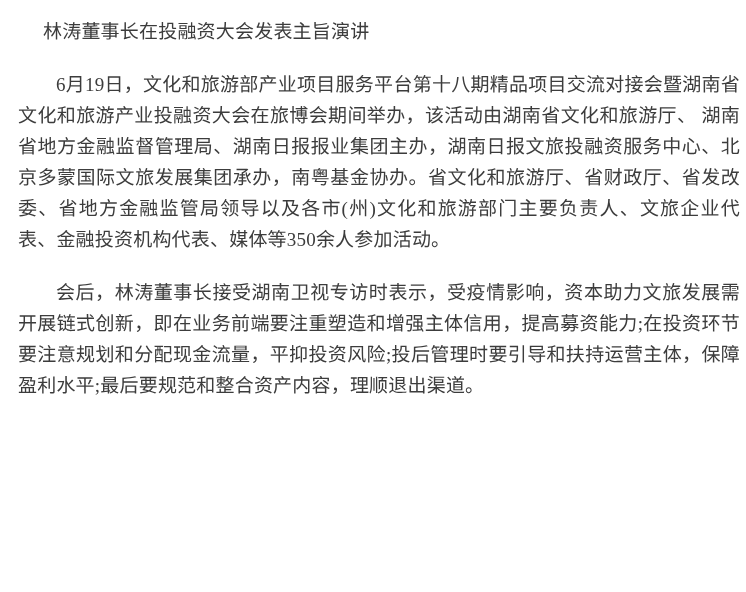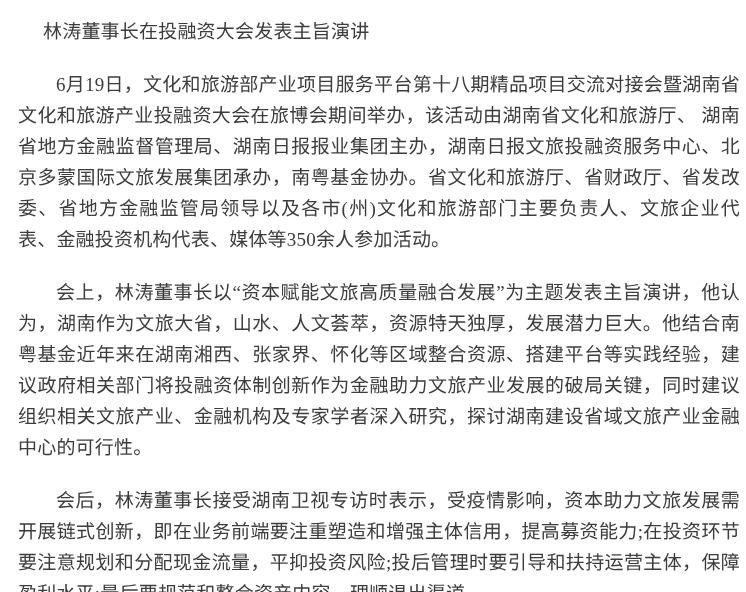--- a/index.html
+++ b/index.html
@@ -41,16 +41,15 @@
     }
   </style>
 </head>
 <body>
 
 <div class="page article-text" style="color: rgb(60, 60, 60); background: rgb(255, 255, 255);">
   <p class="article-title">林涛董事长在投融资大会发表主旨演讲</p>
 
   <p class="article-paragraph">6月19日，文化和旅游部产业项目服务平台第十八期精品项目交流对接会暨湖南省文化和旅游产业投融资大会在旅博会期间举办，该活动由湖南省文化和旅游厅、 湖南省地方金融监督管理局、湖南日报报业集团主办，湖南日报文旅投融资服务中心、北京多蒙国际文旅发展集团承办，南粤基金协办。省文化和旅游厅、省财政厅、省发改委、省地方金融监管局领导以及各市(州)文化和旅游部门主要负责人、文旅企业代表、金融投资机构代表、媒体等350余人参加活动。</p>
 
-  <p class="article-paragraph">会上，林涛董事长以“资本赋能文旅高质量融合发展”为主题发表主旨演讲，他认为，湖南作为文旅大省，山水、人文荟萃，资源特天独厚，发展潜力巨大。他结合南粤基金近年来在湖南湘西、张家界、怀化等区域整合资源、搭建平台等实践经验，建议政府相关部门将投融资体制创新作为金融助力文旅产业发展的破局关键，同时建议组织相关文旅产业、金融机构及专家学者深入研究，探讨湖南建设省域文旅产业金融中心的可行性。</p>
 
   <p class="article-paragraph">会后，林涛董事长接受湖南卫视专访时表示，受疫情影响，资本助力文旅发展需开展链式创新，即在业务前端要注重塑造和增强主体信用，提高募资能力;在投资环节要注意规划和分配现金流量，平抑投资风险;投后管理时要引导和扶持运营主体，保障盈利水平;最后要规范和整合资产内容，理顺退出渠道。</p>
 </div>
 
 </body></html>

